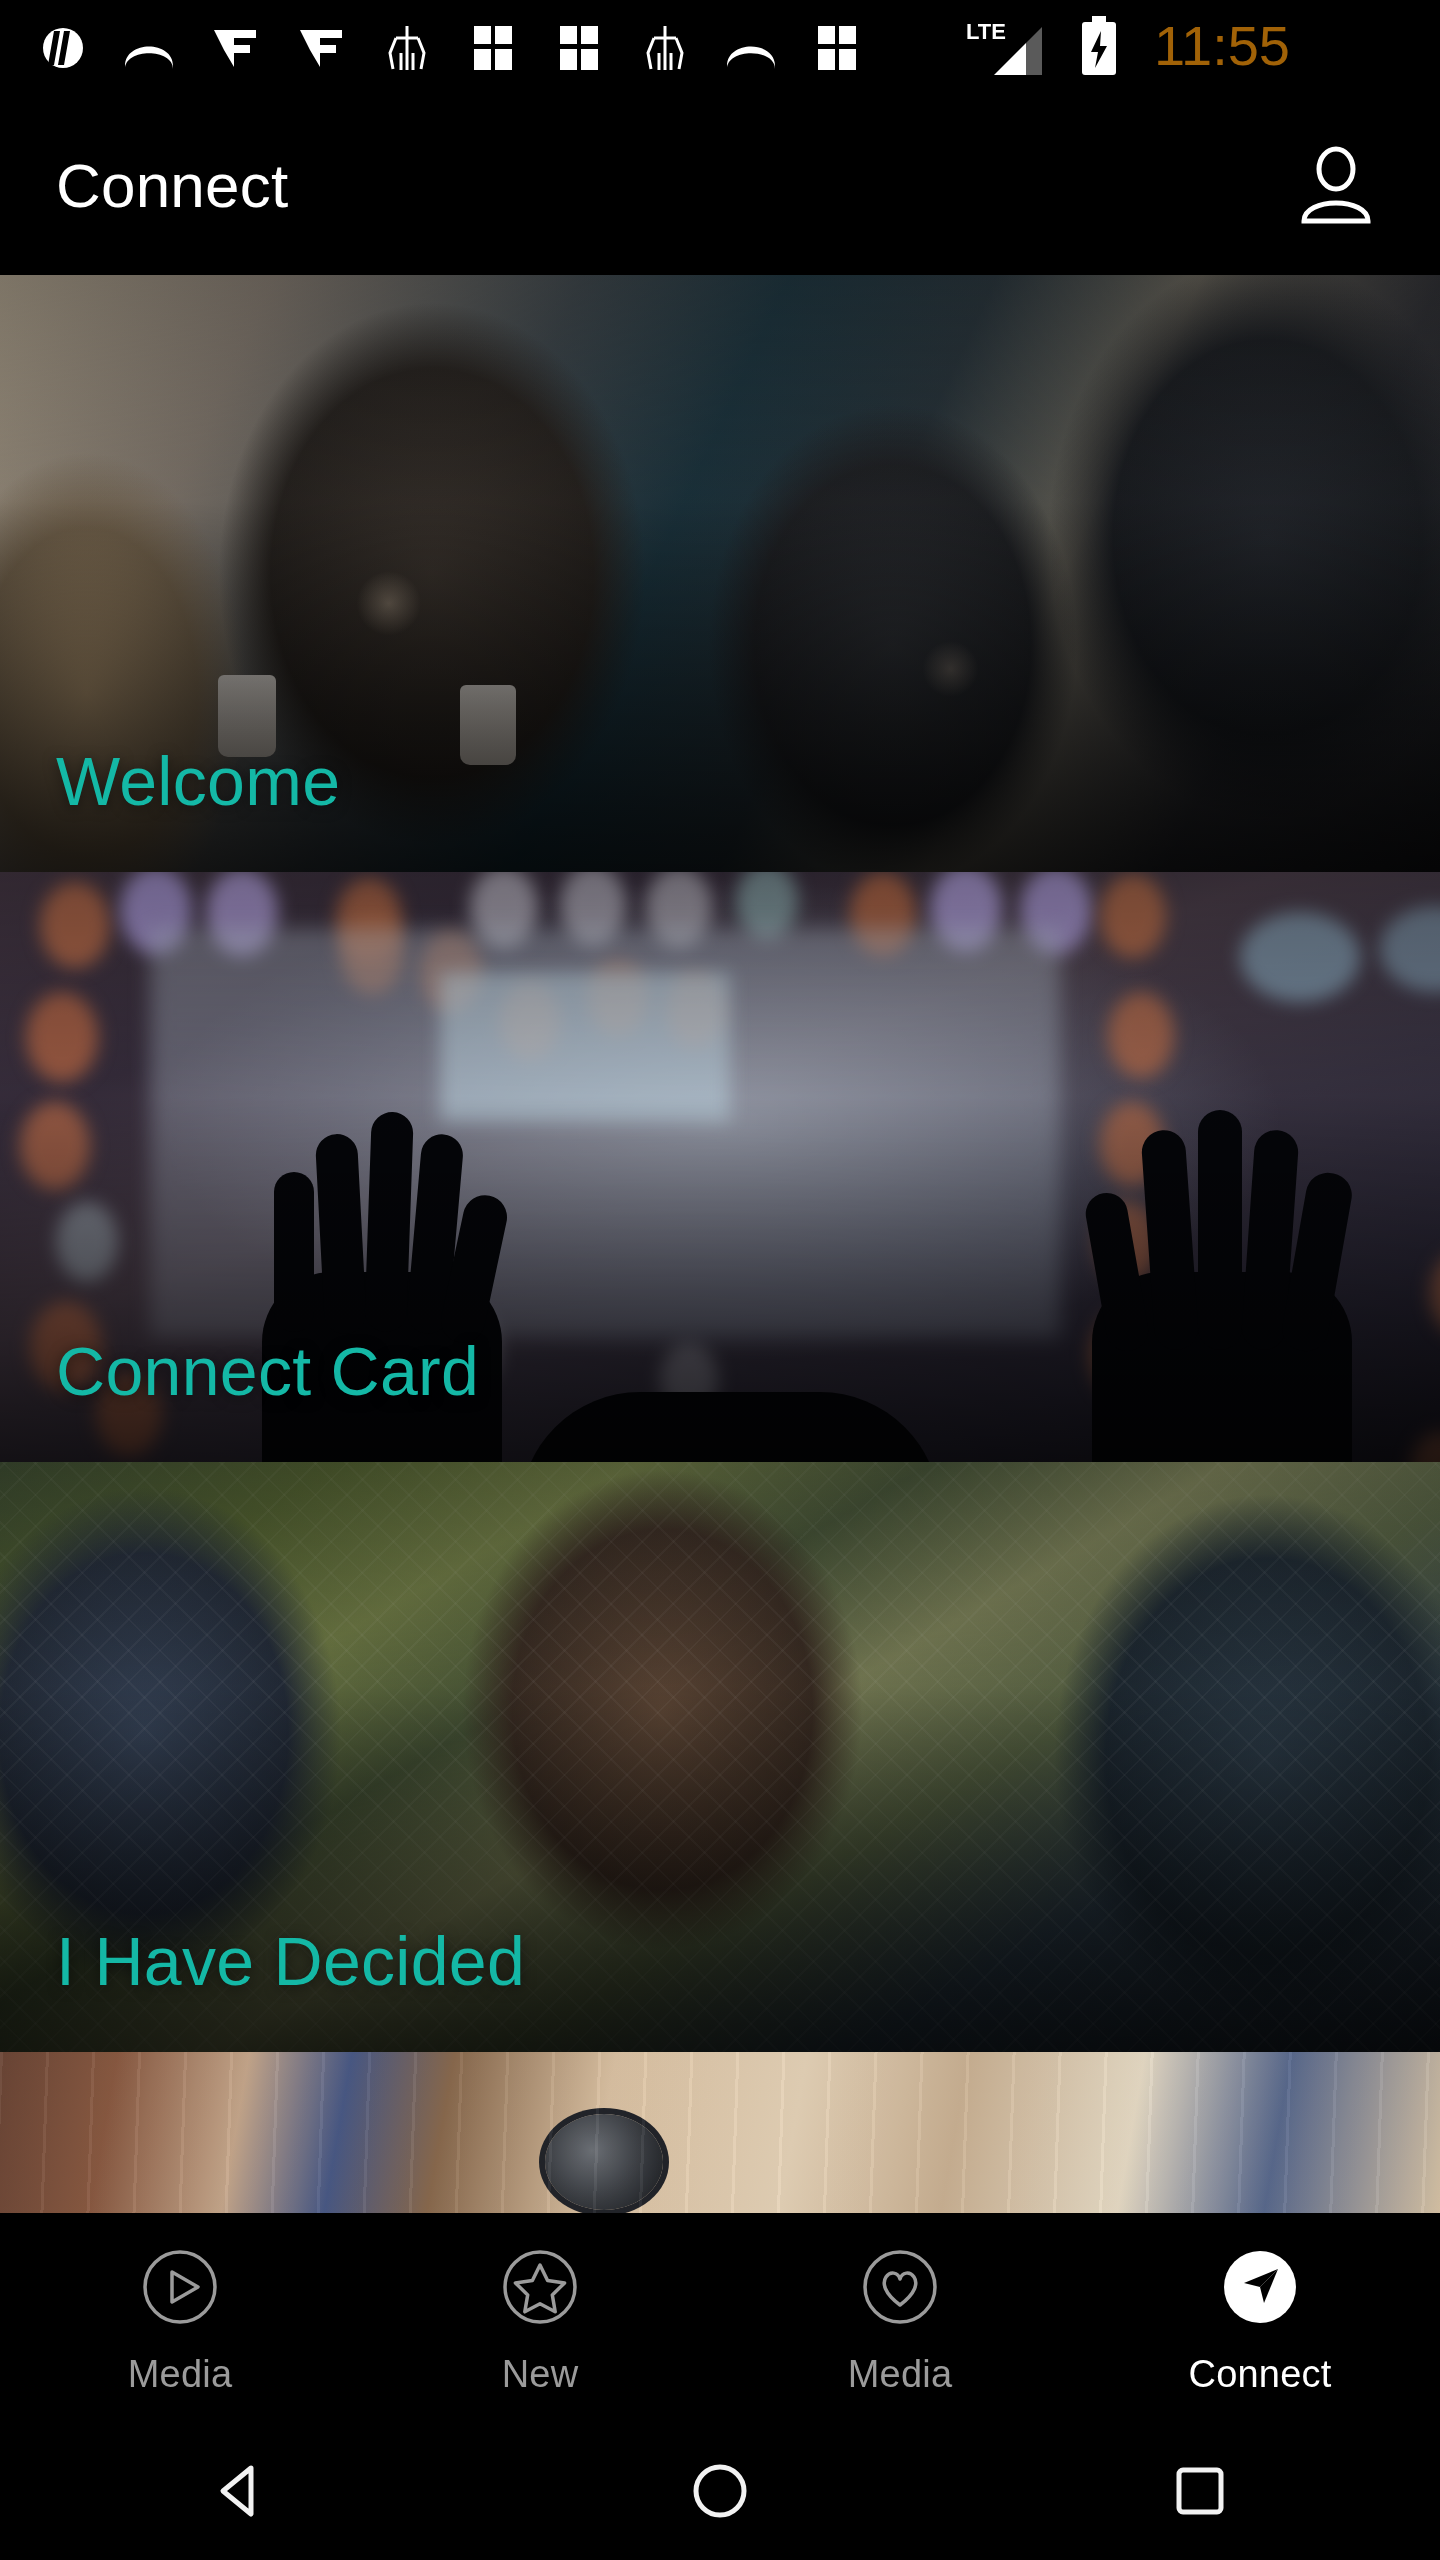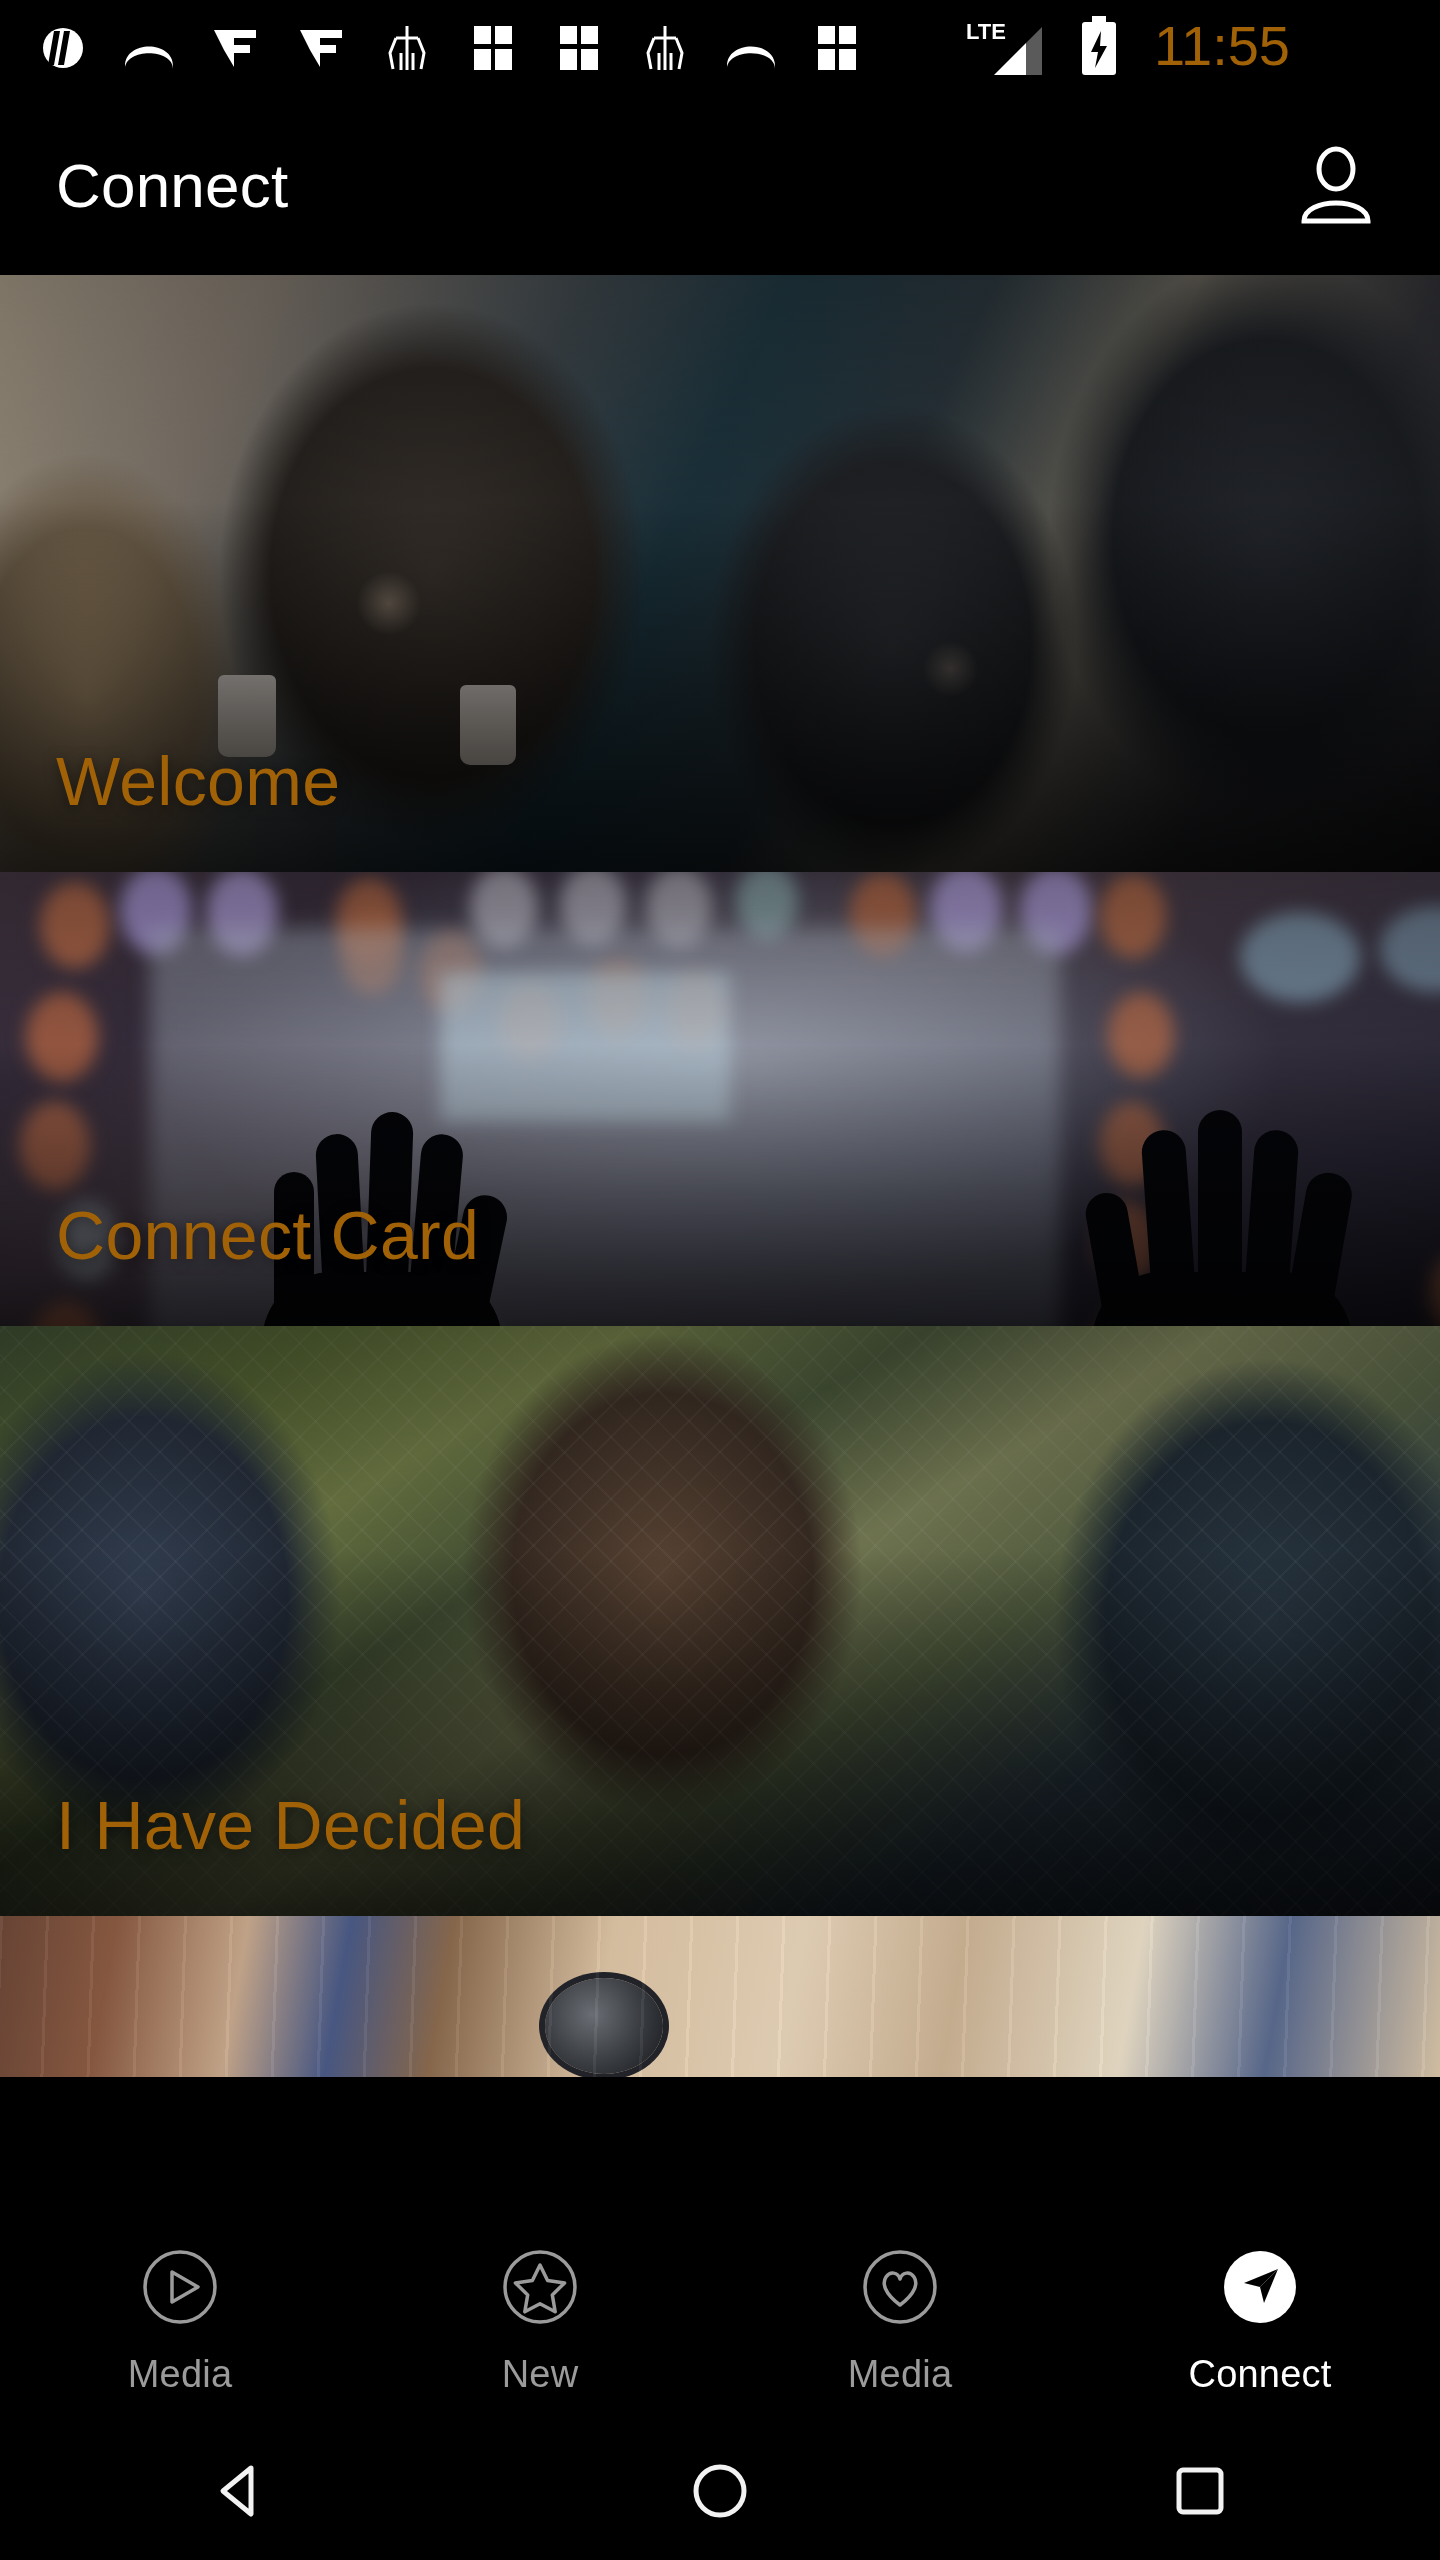--- a/index.html
+++ b/index.html
@@ -49,26 +49,26 @@
   .card {
     position:relative; width:1440px; overflow:hidden; background:#111;
   }
   .card .art { position:absolute; inset:0; }
   .card .shade {
     position:absolute; inset:0;
     background:linear-gradient(to bottom, rgba(0,0,0,0.34) 0%, rgba(0,0,0,0.12) 38%, rgba(0,0,0,0.46) 72%, rgba(0,0,0,0.72) 100%);
   }
   .card .label {
     position:absolute; left:56px; bottom:52px;
-    color:#a16207; font-size:68px; font-weight:400; letter-spacing:0.3px;
+    color:#14b8a6; font-size:68px; font-weight:400; letter-spacing:0.3px;
     text-shadow:0 2px 14px rgba(0,0,0,0.55);
     z-index:3;
   }
   #card-0 { height:597px; }
-  #card-1 { height:454px; }
+  #card-1 { height:590px; }
   #card-2 { height:590px; }
   #card-3 { height:161px; }
 
   
   .art0 { background:
       radial-gradient(ellipse 280px 360px at 88% 44%, #21252c 0%, #15181d 55%, rgba(0,0,0,0) 78%),
       radial-gradient(ellipse 230px 300px at 62% 62%, #2b2e33 0%, #1b1d21 60%, rgba(0,0,0,0) 80%),
       radial-gradient(ellipse 260px 330px at 30% 50%, #3b332c 0%, #241f1b 62%, rgba(0,0,0,0) 82%),
       radial-gradient(ellipse 200px 300px at 6% 70%, #b79a72 0%, #7d6a50 55%, rgba(0,0,0,0) 80%),
       linear-gradient(115deg, #b9ab94 0%, #8d8276 16%, #3d474d 34%, #17333f 46%, #24323a 58%, #6f6a5e 70%, #2a2b30 84%, #17181c 100%);

